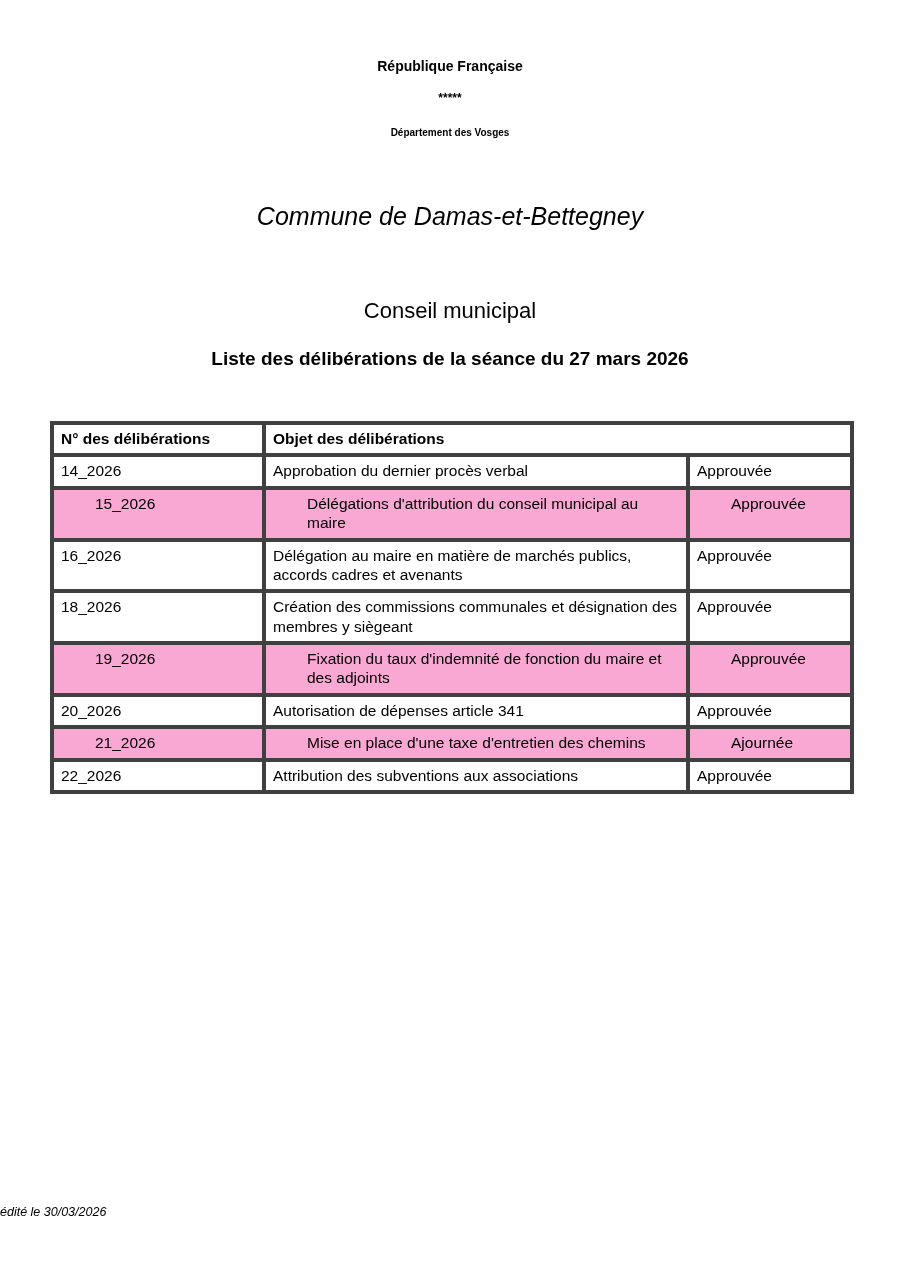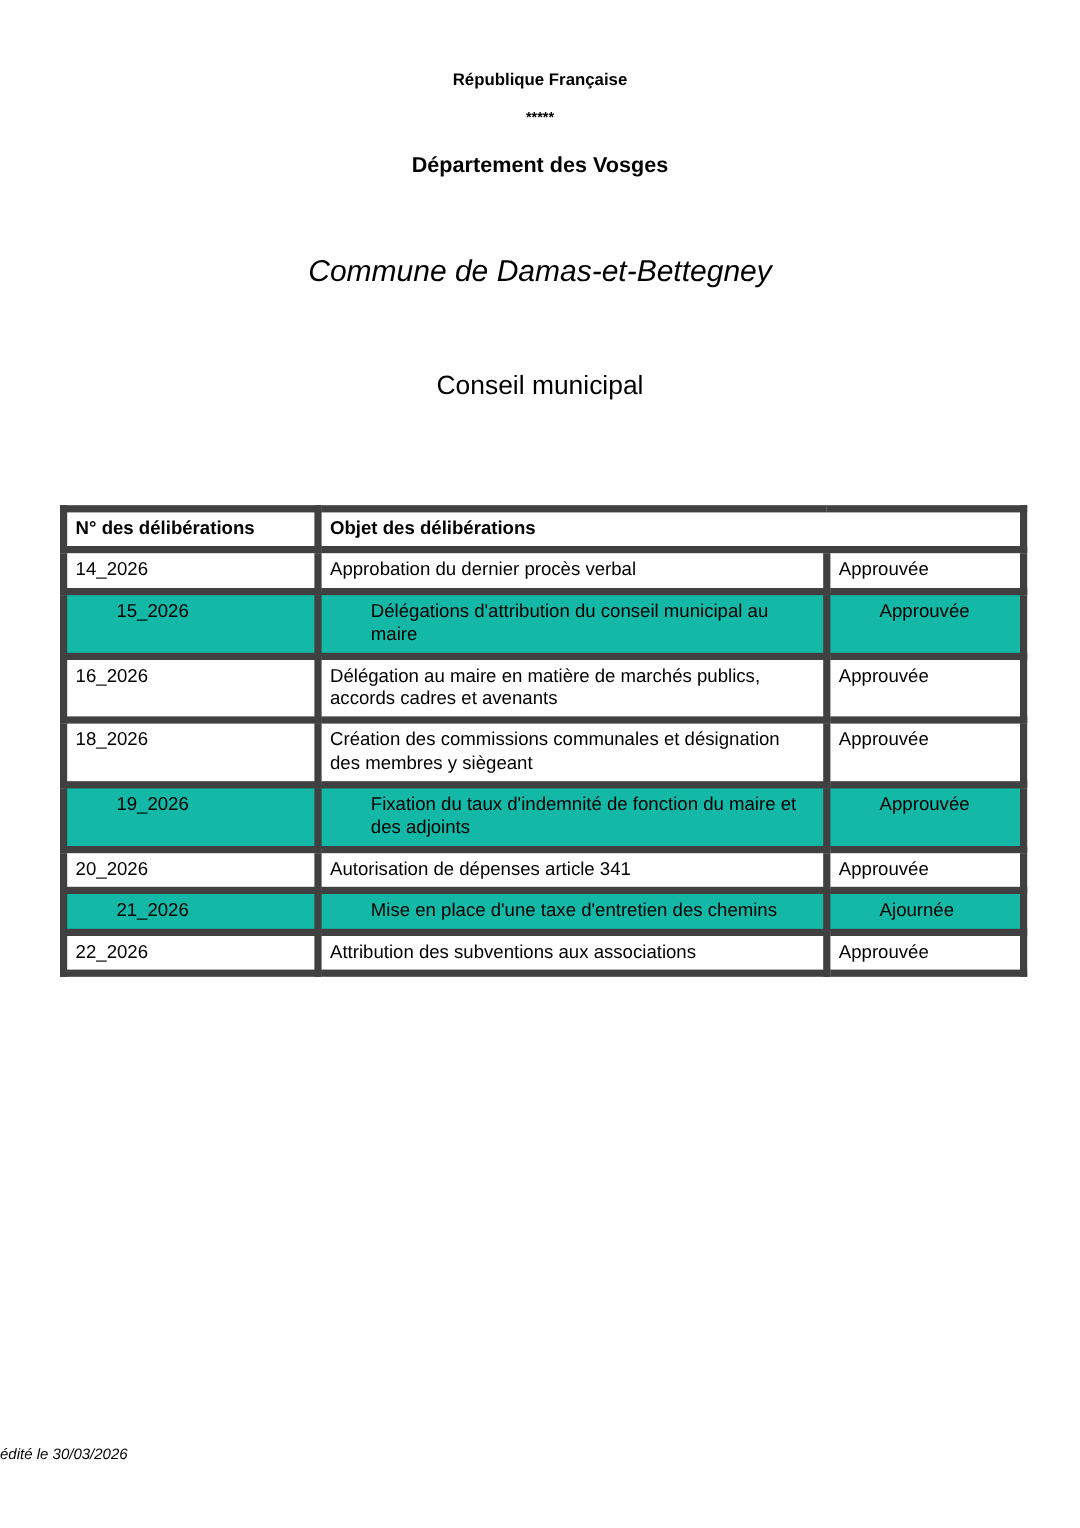--- a/index.html
+++ b/index.html
@@ -10,21 +10,21 @@
     position: relative;
     font-family: "Liberation Sans", sans-serif;
     color: #000000;
     overflow: hidden;
   }
   .page { position: absolute; inset: 0; }
 
   .doc-header { text-align: center; padding-top: 58px; }
   .doc-header .line1 { font-size: 14px; font-weight: bold; }
   .doc-header .stars { font-size: 12px; font-weight: bold; margin-top: 17px; }
-  .doc-header .line2 { font-size: 18px; font-weight: bold; margin-top: 22px; }
+  .doc-header .line2 { font-size: 10px; font-weight: bold; margin-top: 22px; }
 
   .commune-title {
     text-align: center;
     margin-top: 64px;
     font-size: 25px;
     font-style: italic;
     font-weight: normal;
     font-family: "Liberation Sans", sans-serif;
   }
 
@@ -42,32 +42,32 @@
   }
 
   .table-wrap { position: absolute; left: 50px; top: 421px; width: 800px; }
   table.delibs {
     width: 100%;
     border-collapse: collapse;
     table-layout: fixed;
     font-size: 15.5px;
   }
   table.delibs th, table.delibs td {
-    border: 6px solid #404040;
+    border: 4px solid #404040;
     padding: 4px 7px 5px 7px;
     vertical-align: top;
     text-align: left;
     line-height: 1.25;
   }
   table.delibs th { font-weight: bold; font-size: 15.5px; }
   th.obj-head { text-align: center; }
   col.c-num { width: 212px; }
   col.c-obj { width: 424px; }
   col.c-status { width: 164px; }
-  tr.highlight td { background: #14b8a6; padding-left: 41px; }
+  tr.highlight td { background: #f9a8d4; padding-left: 41px; }
 
   .footer-note {
     position: absolute;
     left: 0;
     width: 100%;
     top: 1205px;
     text-align: left;
     font-size: 12.5px;
     font-style: italic;
   }
@@ -79,20 +79,21 @@
 
   <div class="doc-header">
     <div class="line1">République Française</div>
     <div class="stars">*****</div>
     <div class="line2">Département des Vosges</div>
   </div>
 
   <div class="commune-title">Commune de Damas-et-Bettegney</div>
 
   <div class="subtitle1">Conseil municipal</div>
+  <div class="subtitle2">Liste des délibérations de la séance du 27 mars 2026</div>
 
   <div class="table-wrap">
     <table class="delibs">
       <colgroup>
         <col class="c-num">
         <col class="c-obj">
         <col class="c-status">
       </colgroup>
       <thead>
         <tr>

